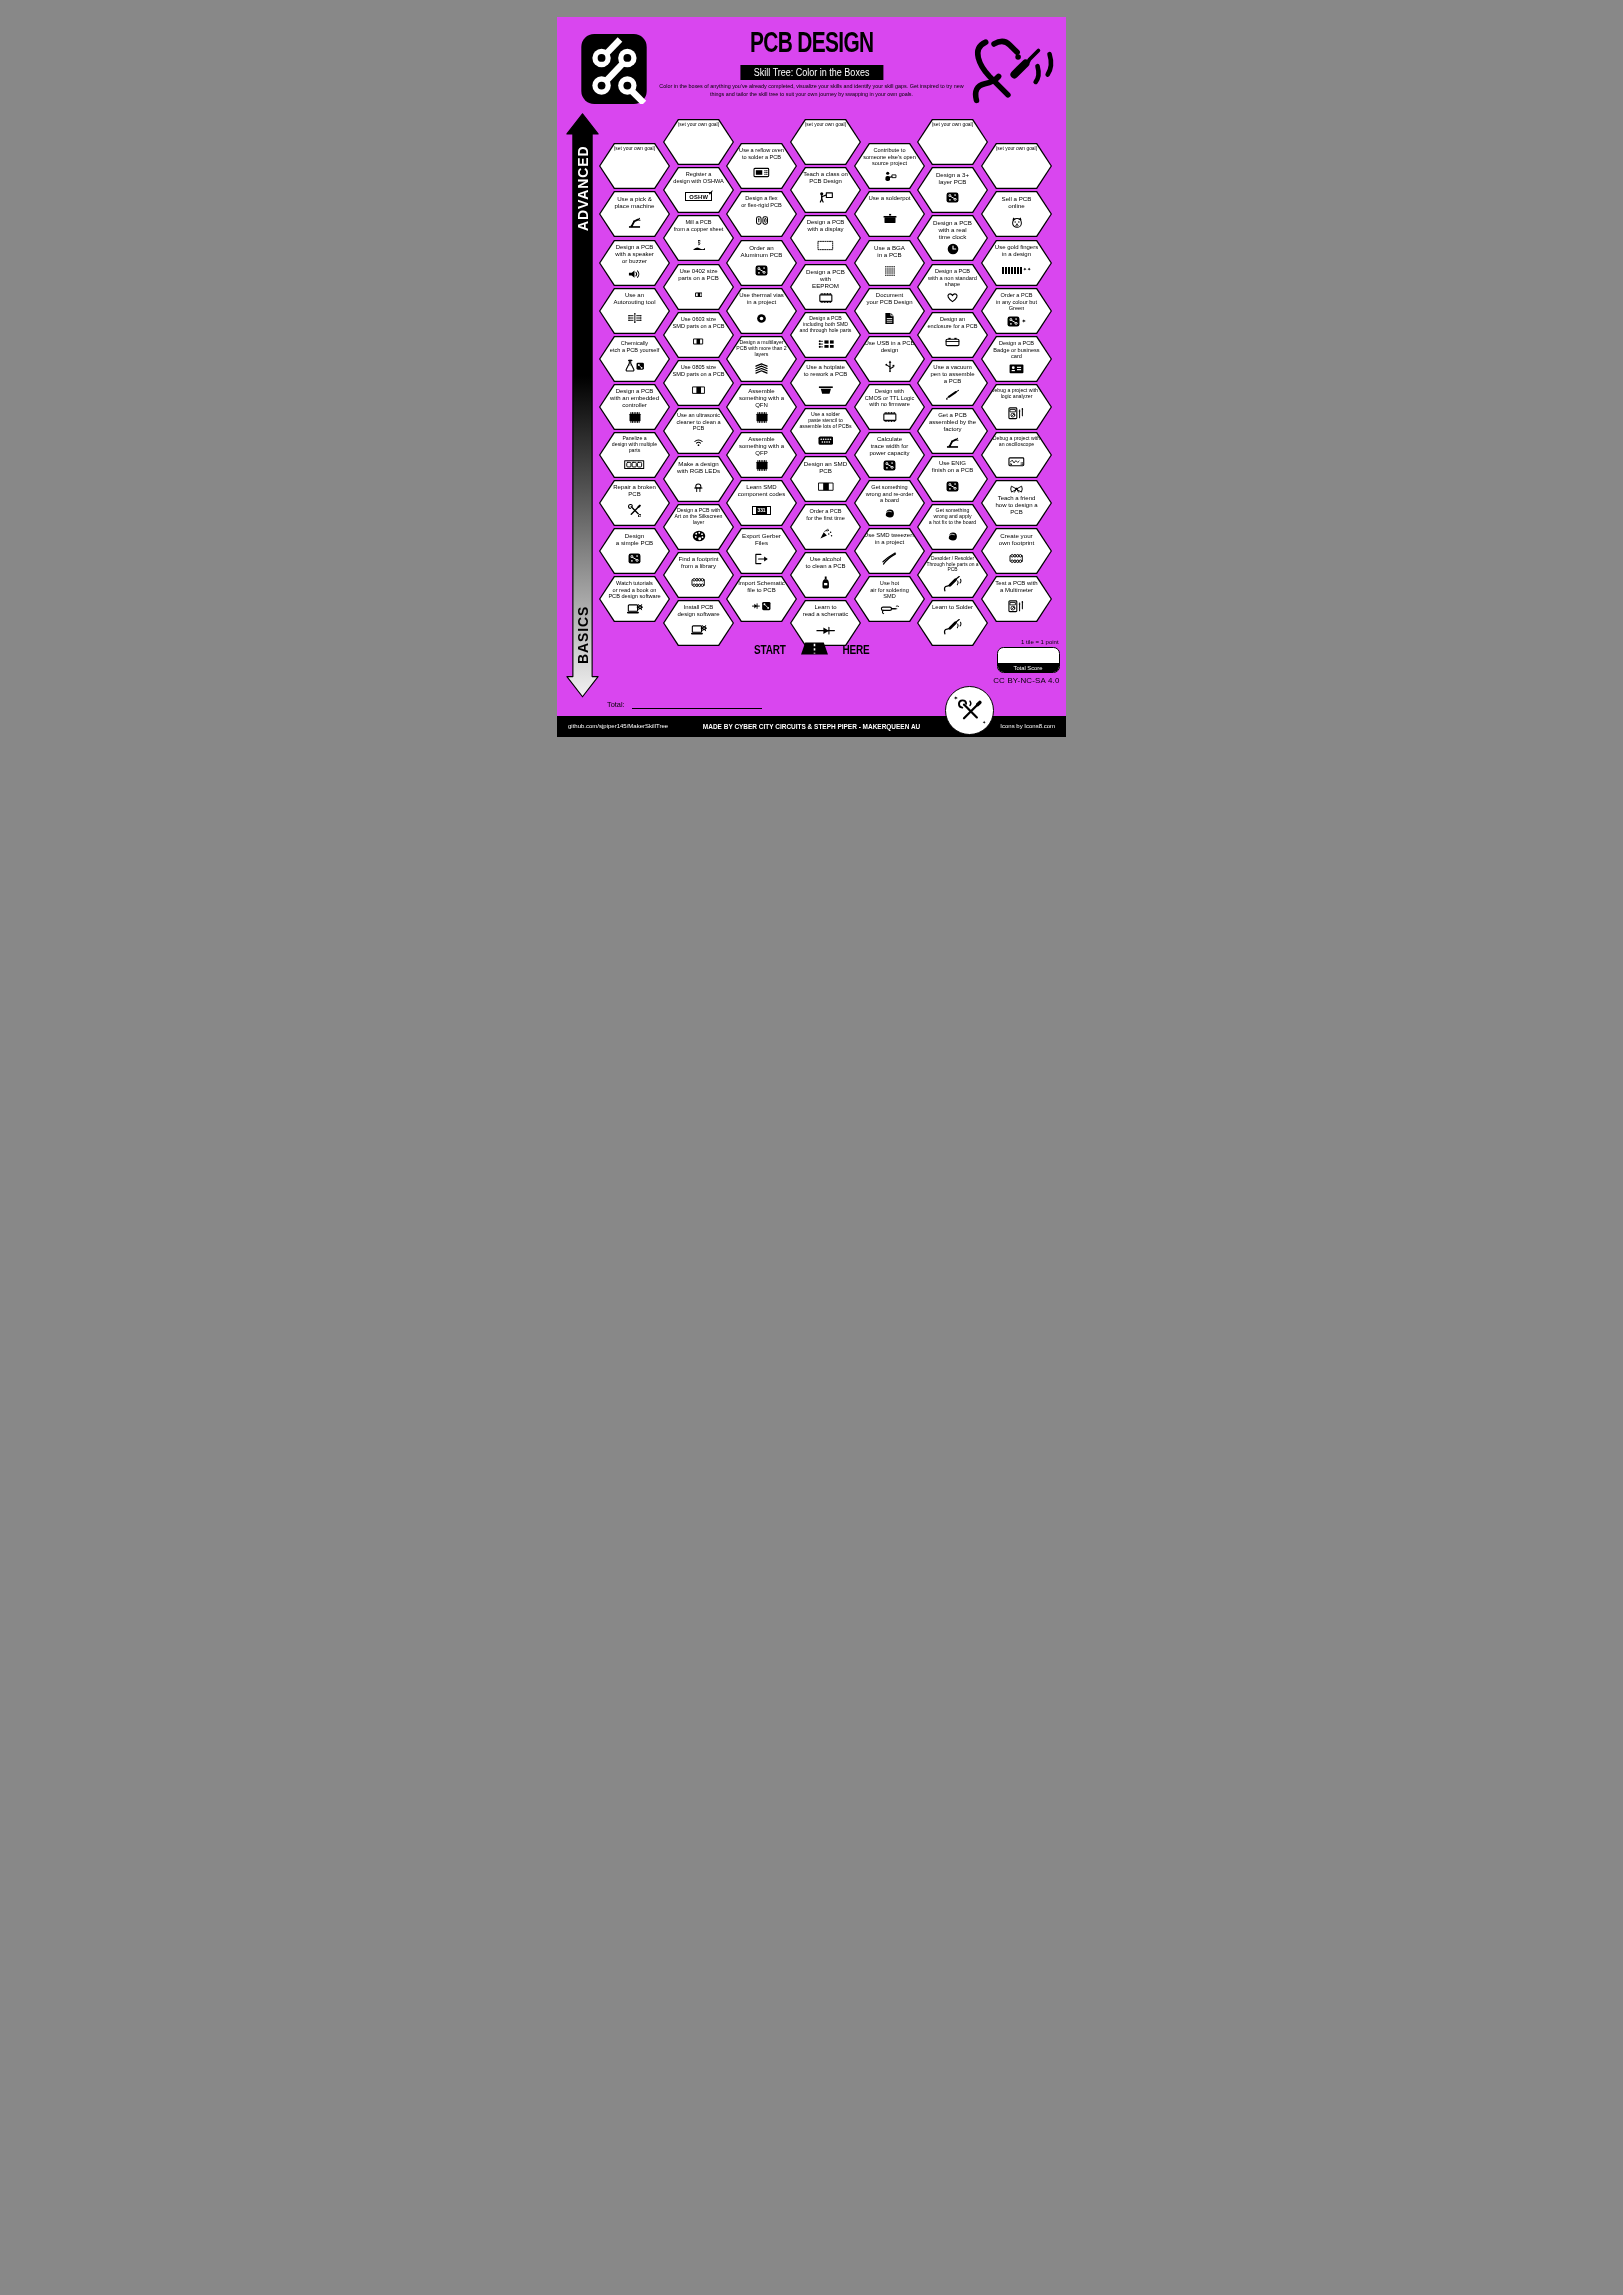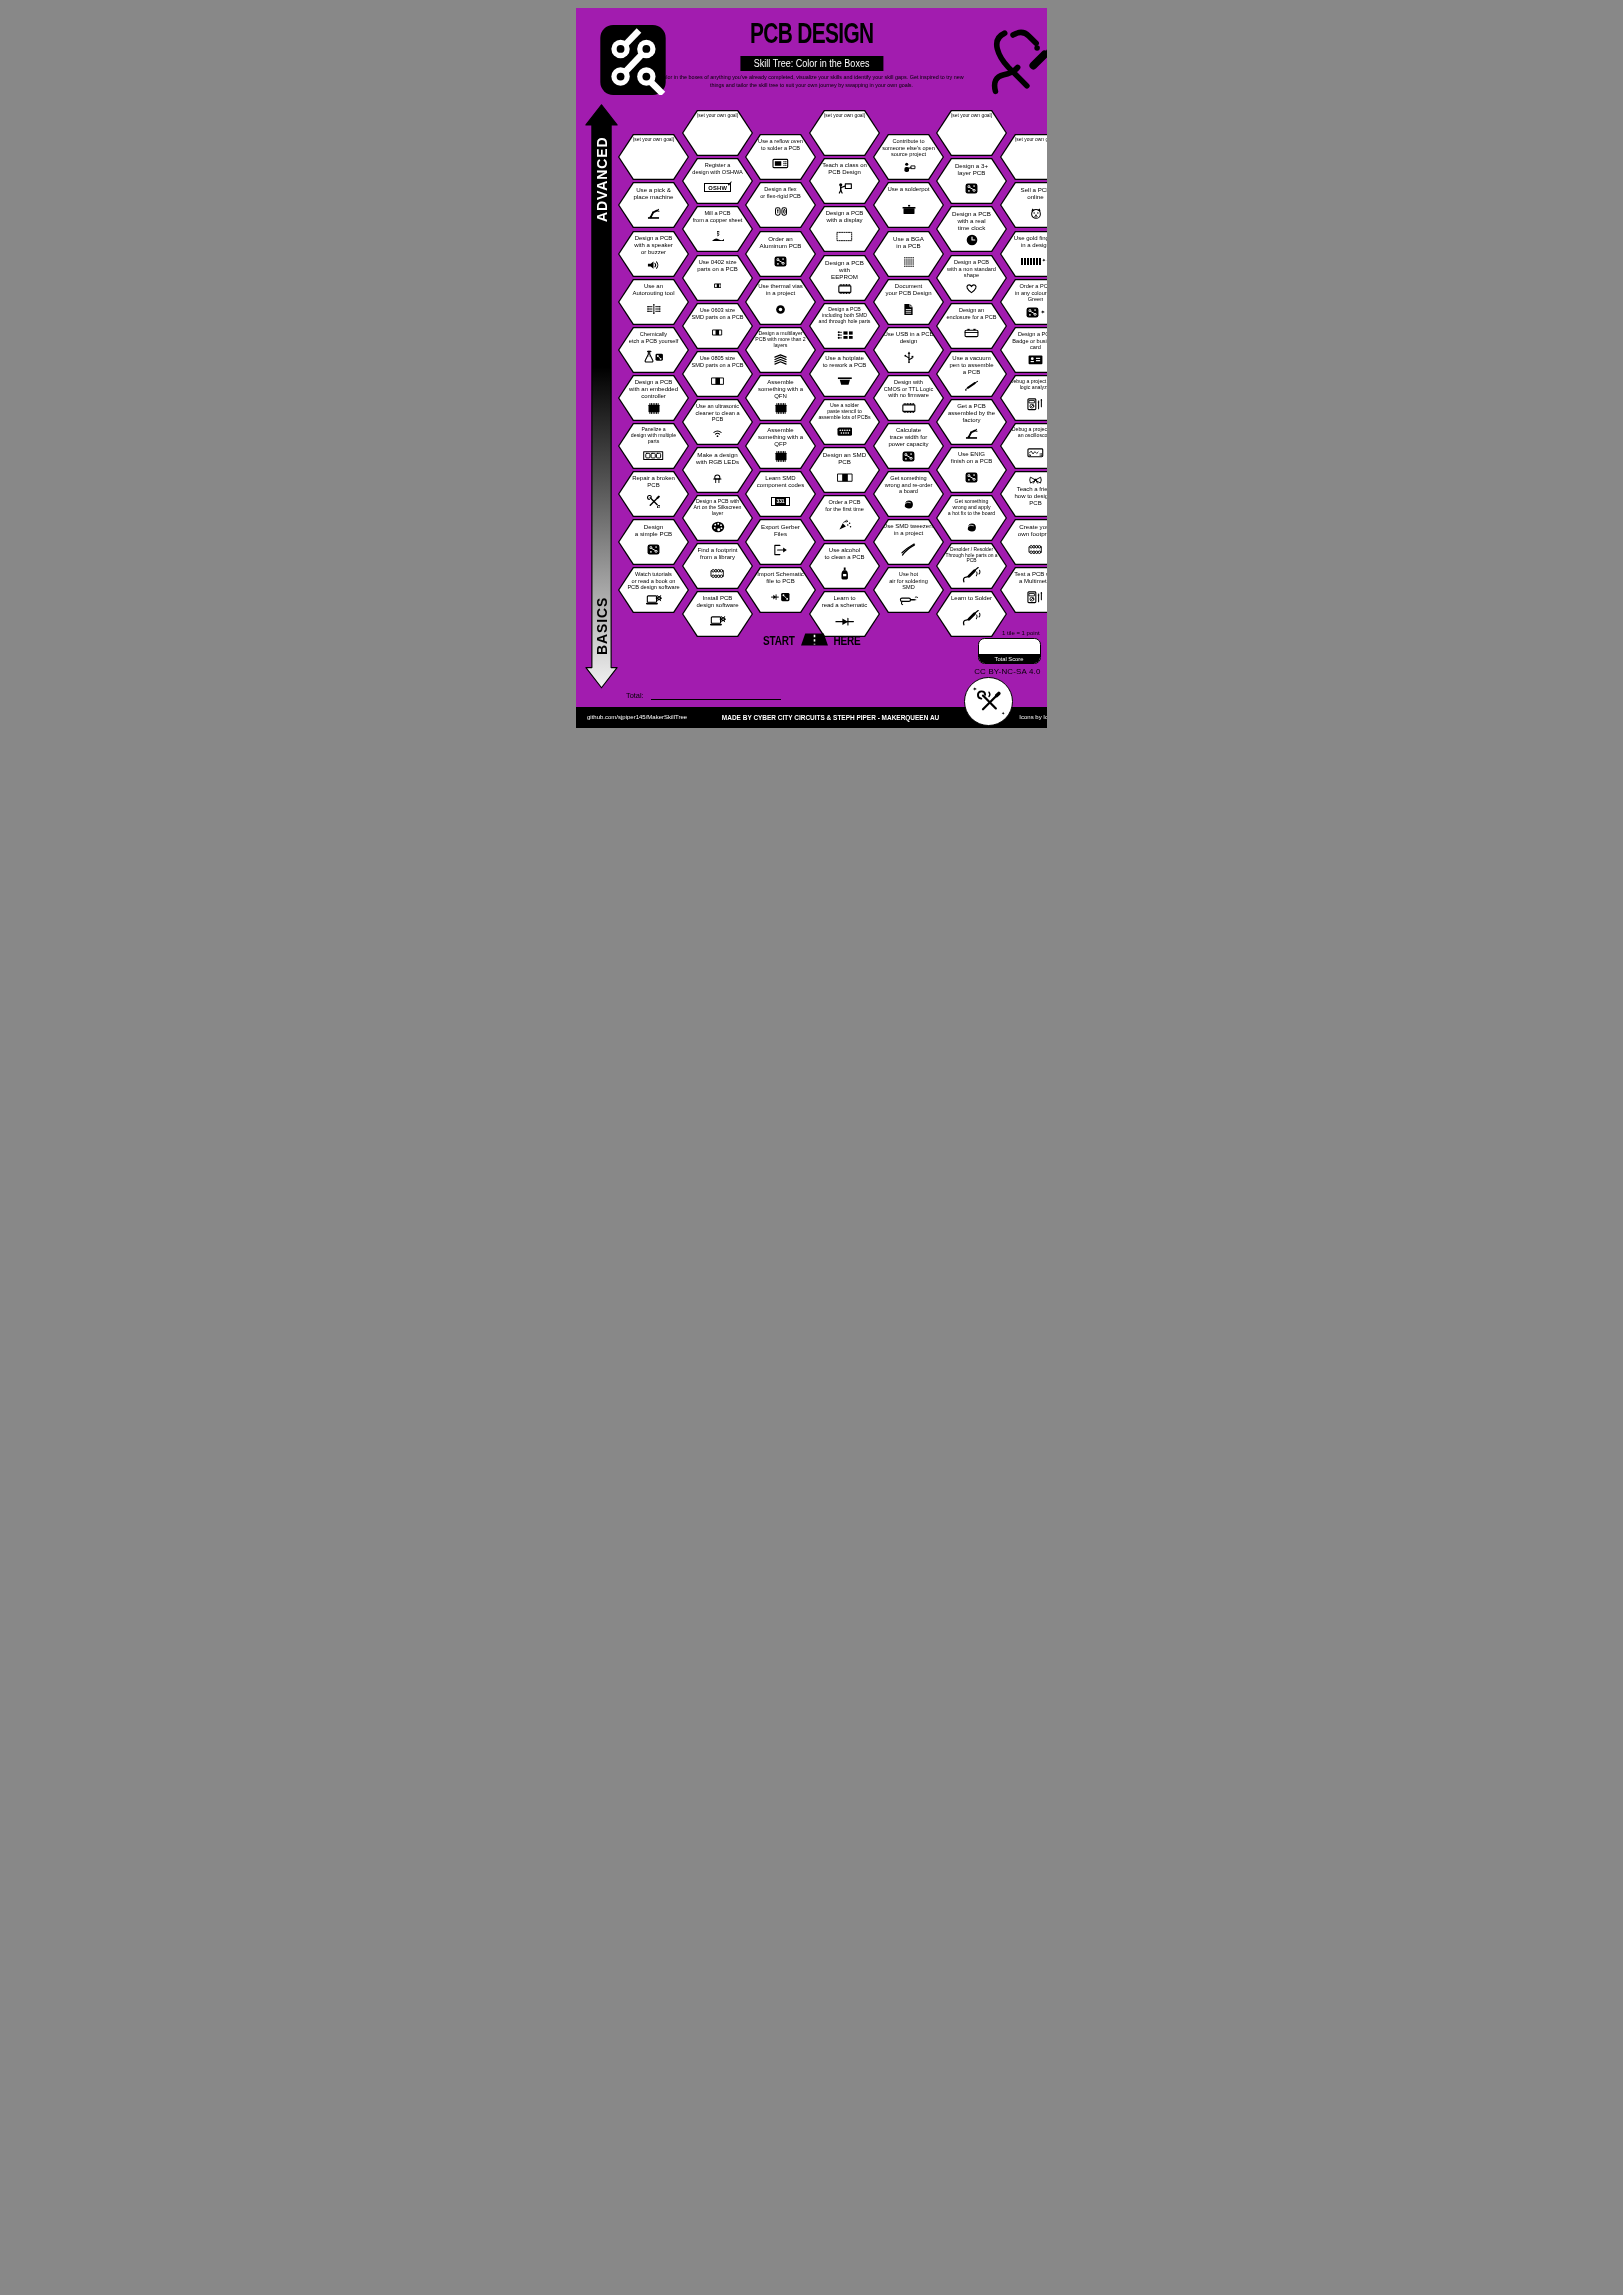--- a/index.html
+++ b/index.html
@@ -1,16 +1,16 @@
 <!DOCTYPE html>
 <html style="font-size:7.4px"><head>
 <meta charset="utf-8">
 <style>
   html,body{margin:0;padding:0;background:#888;}
-  #page{position:relative;width:471px;height:720px;background:#a21caf;margin:8px auto;
+  #page{position:relative;width:509px;height:720px;background:#d946ef;margin:17px auto;
         font-family:"Liberation Sans",sans-serif;color:#000;overflow:hidden;}
   .abs{position:absolute;}
 
   
   #logo{left:24px;top:16.7px;width:66px;height:70px;}
   #title{left:0;right:0;top:9.3px;text-align:center;font-weight:bold;font-size:29px;
          letter-spacing:-0.9px;white-space:nowrap;}
   #title span{display:inline-block;transform:scaleX(.72);}
   #subtitle{top:48px;left:50%;transform:translateX(-50%);background:#000;color:#fff;
             padding:1.9px 7.4px;font-size:10px;white-space:nowrap;}
@@ -41,21 +41,21 @@
   .smdcode i{width:2.3px;background:#fff;}
   .smdcode b{background:#000;color:#fff;font-size:4.9px;padding:0.7px 1.9px;font-weight:bold;}
   .oshw{display:inline-block;border:1.2px solid #000;padding:0.5px 2.8px 0.5px 3.2px;font-weight:800;
         font-size:5.8px;letter-spacing:0.2px;position:relative;}
   .oshw em{font-style:normal;position:absolute;right:-3.2px;top:-4.2px;font-size:7px;}
   .gf i{display:inline-block;width:2.1px;height:7px;background:#000;margin-right:0.9px;vertical-align:middle;}
   .gf em{font-style:normal;font-size:5.1px;vertical-align:top;}
   .spark{font-size:5.6px;}
 
   
-  #start-row{top:625px;left:0;right:0;display:flex;justify-content:center;align-items:center;gap:2px;}
+  #start-row{top:625px;left:0;right:0;display:flex;justify-content:center;align-items:center;gap:11px;}
   #start-row .w{font-size:12.5px;font-weight:bold;display:inline-block;transform:scaleX(.8);letter-spacing:-0.2px;}
   #points-note{top:622px;right:7.4px;font-size:6px;}
   #score-box{top:630px;right:6.5px;width:61px;height:24px;border:1.2px solid #000;border-radius:6.5px;
              background:#fff;overflow:hidden;}
   #score-strip{position:absolute;left:0;right:0;bottom:0;height:8.8px;background:#000;color:#fff;
                display:flex;align-items:center;justify-content:center;font-size:5.8px;}
   #license{top:659px;right:6.5px;font-size:7.9px;letter-spacing:0.2px;}
   #maker-logo{left:388px;top:669px;width:47px;height:47px;border-radius:50%;background:#fff;
               border:1.4px solid #000;z-index:5;display:flex;align-items:center;justify-content:center;}
   #maker-logo .s1{position:absolute;font-size:5.6px;left:7.4px;top:8.3px;}

